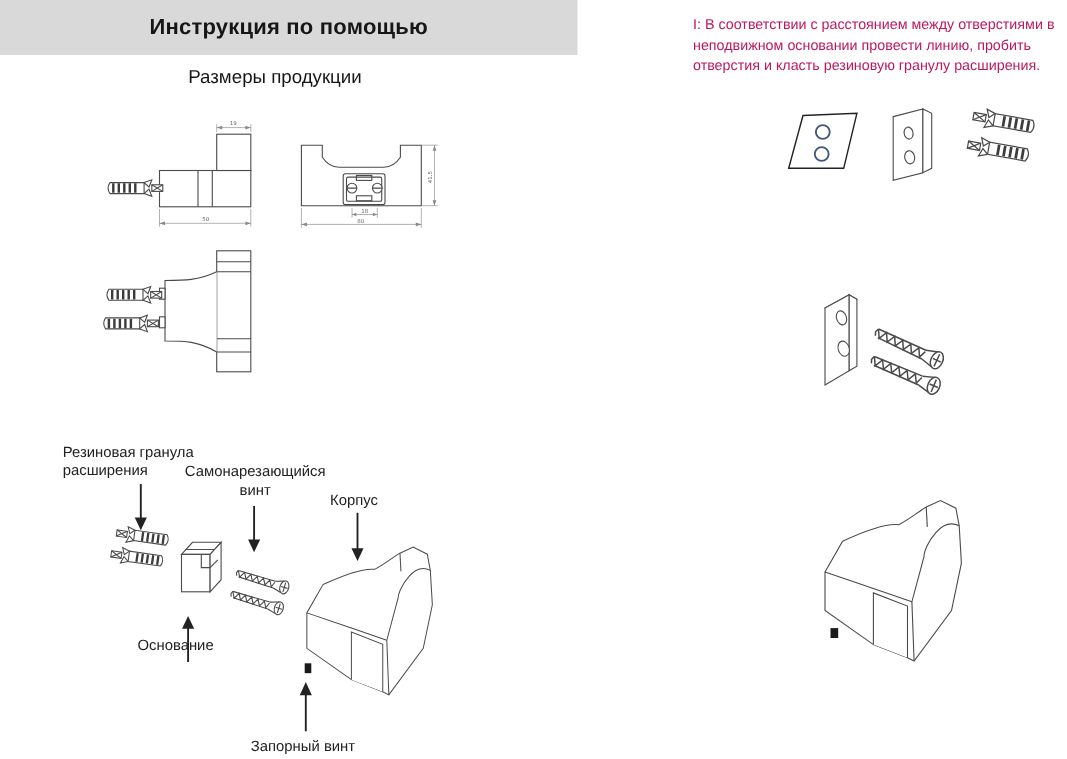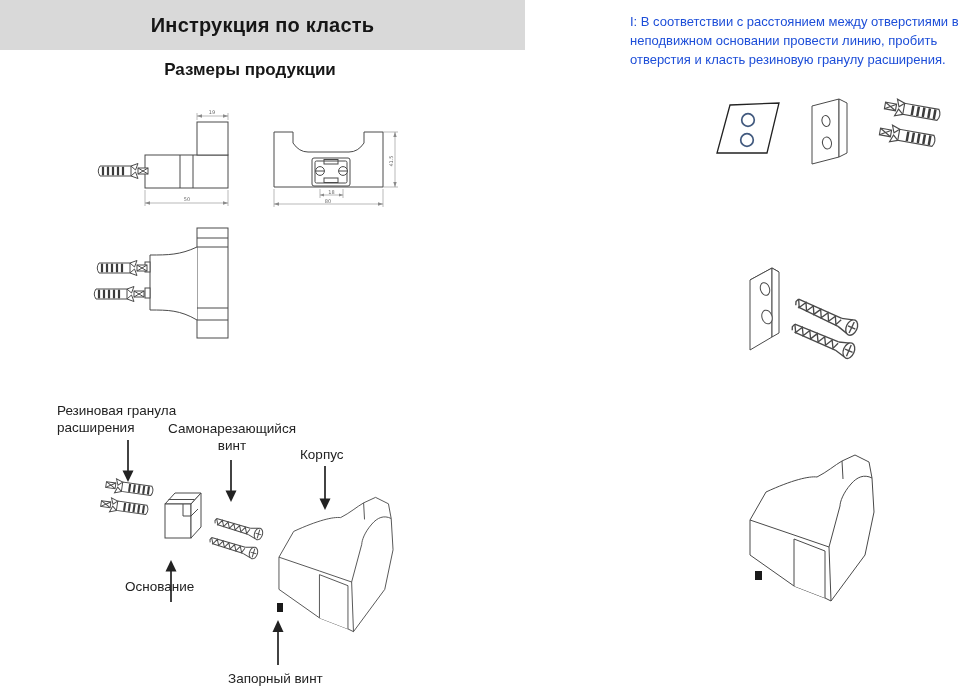--- a/index.html
+++ b/index.html
@@ -7,22 +7,22 @@
   }
   *{margin:0;padding:0;box-sizing:border-box;}
   html,body{width:970px;height:690px;background:#fff;overflow:hidden;}
   body{font-family:"Liberation Sans","DejaVu Sans",sans-serif;color:var(--ink);}
   .page{position:relative;width:970px;height:690px;background:#fff;}
   .abs{position:absolute;}
   .header-bar{left:0;top:0;width:525px;height:50px;background:var(--header-bg);
     display:flex;align-items:center;justify-content:center;}
   .header-bar .t{font-size:20px;font-weight:600;letter-spacing:.2px;color:#161616;}
   .section-title{left:130px;top:60px;width:240px;text-align:center;
-    font-size:17px;font-weight:700;color:#161616;}
-  .step-text{font-size:13px;line-height:19px;color:#1d4ed8;}
+    font-size:17px;font-weight:400;color:#161616;}
+  .step-text{font-size:13px;line-height:19px;color:#be185d;}
   .plabel{font-size:13.5px;line-height:17px;color:#222;}
   svg{display:block;}
   .ln{stroke:var(--line);fill:none;stroke-width:1;}
   .lnf{stroke:var(--line);fill:#fff;stroke-width:1;}
   .dim{stroke:#8a8a8a;stroke-width:.6;fill:none;}
   .dimtxt{font-size:5px;fill:#666;font-family:"DejaVu Sans",sans-serif;}
 </style>
 </head>
 <body>
 
@@ -59,21 +59,21 @@
         <path class="lnf" d="M13,73 L29,45 C55,33 72,29 80,30 C90,25 98,18 105,14 L118,8 L132,15 L135,31 L137,65 L128,108 L94,154 L88,151 L57,139 L13,108 Z"></path>
         <path class="ln" d="M13,73 L57,88 L92,100"></path>
         <path class="ln" d="M135,31 C127,27 120,30 114,37 C106,46 103,55 103,59 L92,100 L94,154"></path>
         <path class="ln" d="M105,14 L106,32"></path>
         <path class="lnf" d="M57,139 L57,92 L88,104 L88,151"></path>
       </g>
     </defs>
   </svg>
 
   <div class="abs header-bar">
-    <span class="t">Инструкция по класть</span>
+    <span class="t">Инструкция по помощью</span>
   </div>
   <div class="abs section-title">Размеры продукции</div>
 
   <svg class="abs" style="left:92px;top:104px" width="320" height="114" viewBox="0 0 320 114">
     <rect class="lnf" x="53" y="51" width="83" height="33"></rect>
     <rect class="lnf" x="105" y="18" width="31" height="33"></rect>
     <line class="ln" x1="88" y1="51" x2="88" y2="84"></line>
     <line class="ln" x1="101" y1="51" x2="101" y2="84"></line>
     <use href="#anchor-shape" transform="translate(3,59)"></use>
     <line class="dim" x1="105" y1="16" x2="105" y2="9"></line>

